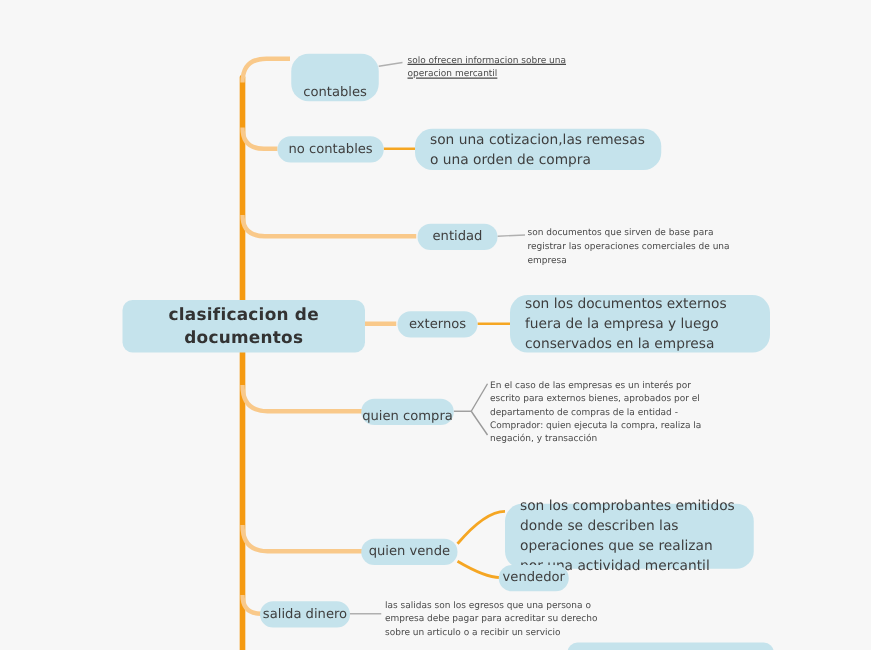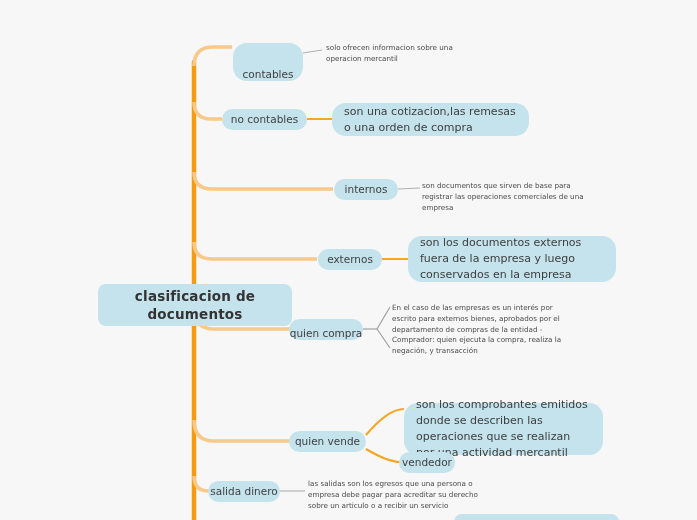--- a/index.html
+++ b/index.html
@@ -39,21 +39,20 @@
     text-align: center;
     line-height: 1.35;
   }
   .node.root {
     background: #c5e3ec;
     border-radius: 8px;
     font-size: 13.5px;
     font-weight: bold;
     color: #333333;
     letter-spacing: 0.2px;
-    margin-top: 44px;
   }
   .node.branch {
     font-size: 10.5px;
     color: #3f3f3f;
   }
   .node.leafbox {
     font-size: 11px;
     color: #3d3d3d;
     text-align: left;
     justify-content: center;
@@ -114,31 +113,31 @@
     <path d="M279,491 L305,491" stroke="#b0b0b0" stroke-width="1.1" fill="none"></path>
   </svg>
 
   <div class="node root" style="left:98px; top:240px; width:194px; height:42px;">
     <span>clasificacion de documentos</span>
   </div>
 
   <div class="node branch" style="left:233px; top:43px; width:70px; height:38px;align-items:flex-end;">
     <span>contables</span>
   </div>
-  <div class="plaintext" style="left:326px; top:43px; width:162px;">solo ofrecen informacion sobre una operacion mercantil</div>
+  <div class="plaintext" style="left:326px; top:43px; width:162px;text-decoration:underline;">solo ofrecen informacion sobre una operacion mercantil</div>
 
   <div class="node branch" style="left:222px; top:109px; width:85px; height:21px;">
     <span>no contables</span>
   </div>
   <div class="node leafbox" style="left:332px; top:103px; width:197px; height:33px;">
     <span>son una cotizacion,las remesas o una orden de compra</span>
   </div>
 
   <div class="node branch" style="left:334px; top:179px; width:64px; height:21px;">
-    <span>internos</span>
+    <span>entidad</span>
   </div>
   <div class="plaintext" style="left:422px; top:181px; width:170px;">son documentos que sirven de base para registrar las operaciones comerciales de una empresa</div>
 
   <div class="node branch" style="left:318px; top:249px; width:64px; height:21px;">
     <span>externos</span>
   </div>
   <div class="node leafbox" style="left:408px; top:236px; width:208px; height:46px;">
     <span>son los documentos externos fuera de la empresa y luego conservados en la empresa</span>
   </div>
 

